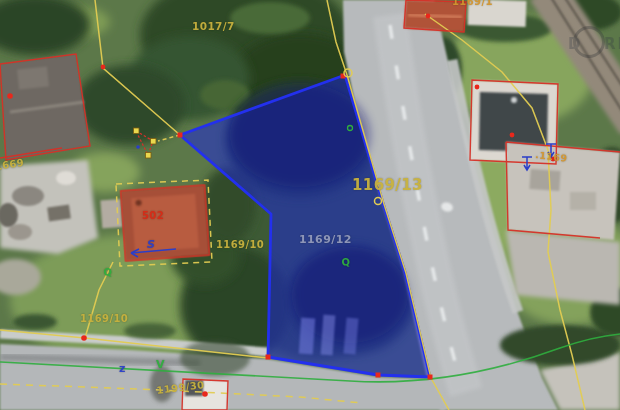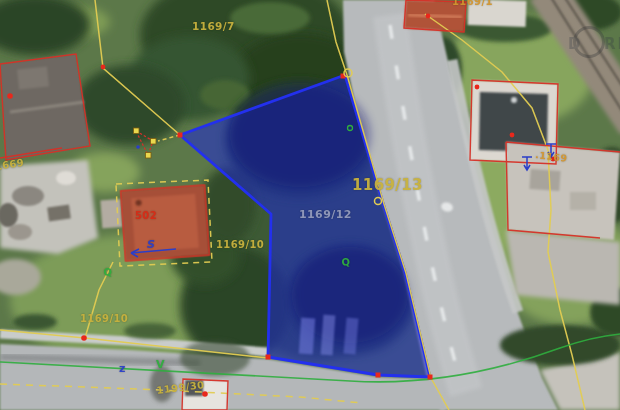--- a/index.html
+++ b/index.html
@@ -215,27 +215,27 @@
   </g>
 
   <g opacity=".3">
     <circle cx="589" cy="42" r="14.5" fill="none" stroke="#2b2f33" stroke-width="3"></circle>
     <text x="568" y="49" font-size="15" font-weight="bold" fill="#333a42">D</text>
     <text x="604" y="49" font-size="15" font-weight="bold" letter-spacing="2" fill="#333a42">RIS</text>
   </g>
 </svg>
 
 <div id="labels-layer">
-  <div class="lbl lbl-yellow" style="left:192px;top:21px;font-size:10.5px">1169/7</div>
+  <div class="lbl lbl-yellow" style="left:192px;top:21px;font-size:10.5px">1017/7</div>
   <div class="lbl lbl-orange" style="left:452px;top:-3px">1169/1</div>
   <div class="lbl lbl-yellow" style="left:352px;top:180px;font-size:15px">1169/13</div>
-  <div class="lbl lbl-grayblue" style="left:299px;top:210px">1169/12</div>
+  <div class="lbl lbl-grayblue" style="left:299px;top:235px">1169/12</div>
   <div class="lbl lbl-yellow" style="left:216px;top:240px">1169/10</div>
   <div class="lbl lbl-yellow" style="left:80px;top:314px">1169/10</div>
-  <div class="lbl lbl-red" style="left:135px;top:211px">502</div>
+  <div class="lbl lbl-red" style="left:142px;top:211px">502</div>
   <div class="lbl lbl-yellow" style="left:-10px;top:163px;transform:rotate(-9deg)">.1669</div>
   <div class="lbl lbl-orange" style="left:536px;top:150px;font-size:9.5px;transform:rotate(7deg)">.1169</div>
   <div class="lbl lbl-yellow" style="left:156px;top:386px;transform:rotate(-7deg)">1199/30</div>
   <div class="lbl lbl-blue" style="left:147px;top:240px;font-style:italic">S</div>
   <div class="lbl lbl-blue" style="left:119px;top:364px">z</div>
   <div class="lbl lbl-green" style="left:156px;top:360px">V</div>
   <div class="lbl lbl-green" style="left:103px;top:268px;font-size:10px;transform:rotate(-8deg)">Q</div>
   <div class="lbl lbl-green" style="left:341px;top:258px;font-size:10px;transform:rotate(-8deg)">Q</div>
 </div>
 </div>

